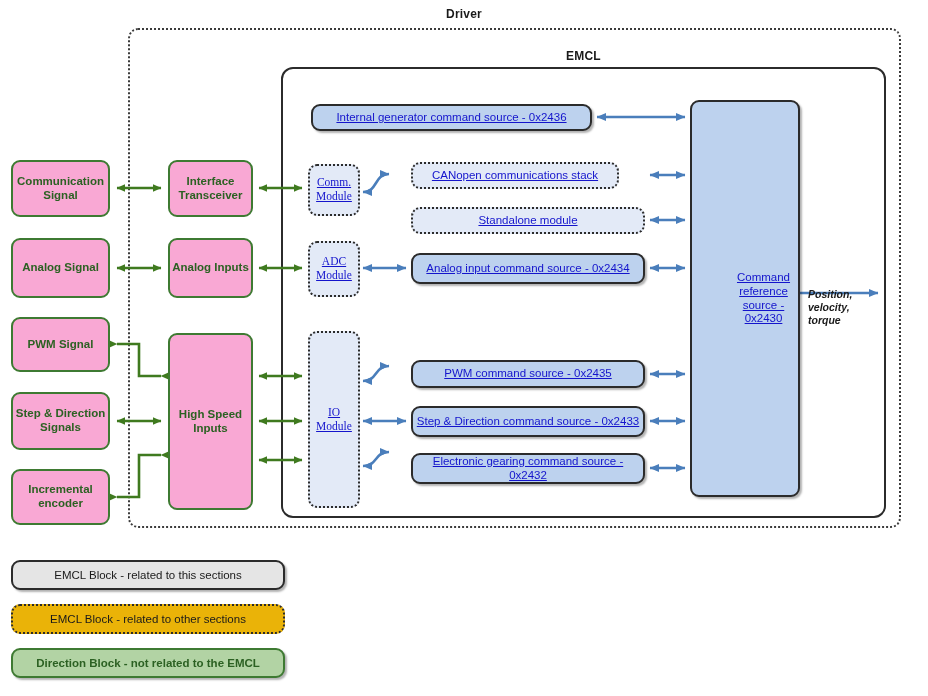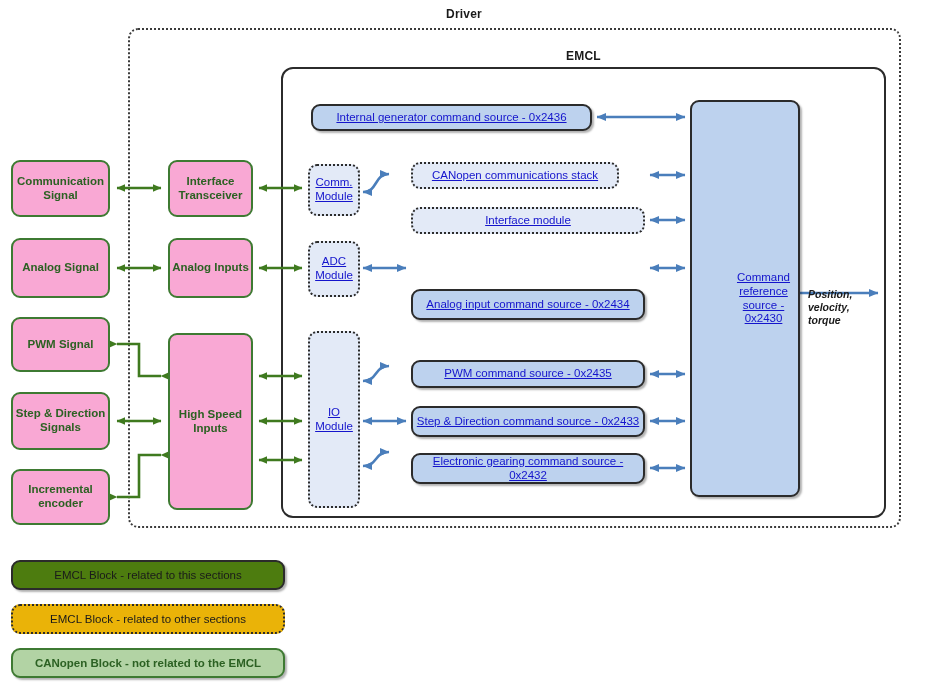--- a/index.html
+++ b/index.html
@@ -79,21 +79,21 @@
   
   .blue-dotted {
     background: #e3eaf7;
     border: 2px dotted #2b2b2b;
     color: #1414cc;
     font-size: 11.5px;
     font-weight: normal;
   }
   .blue-dotted .lbl { text-decoration: underline; }
 
-  .modlabel { text-decoration: underline; font-size: 11.5px; color: #1414cc; }
+  .modlabel { text-decoration: underline; font-size: 11.5px; color: #1414cc; font-family: Liberation Serif, serif; }
 
   
   svg.wires {
     position: absolute;
     left: 0; top: 0;
     width: 928px; height: 696px;
     pointer-events: none;
   }
 
   
@@ -116,21 +116,21 @@
     width: 274px;
     height: 30px;
     box-sizing: border-box;
     display: flex;
     align-items: center;
     justify-content: center;
     font-size: 11.5px;
     border-radius: 9px;
     text-align: center;
   }
-  .lg1 { top: 560px; background: #4d7c0f; border: 2px solid #2b2b2b; color: #1a1a1a;
+  .lg1 { top: 560px; background: #e5e5e5; border: 2px solid #2b2b2b; color: #1a1a1a;
          box-shadow: 2px 2px 2px rgba(0,0,0,.30); }
   .lg2 { top: 604px; background: #eab308; border: 2px dotted #2b2b2b; color: #1a1a1a; }
   .lg3 { top: 648px; background: #b2d3a4; border: 2px solid #3e7a32; color: #2c6123;
          font-weight: bold; box-shadow: 2px 2px 2px rgba(0,0,0,.30); }
 </style>
 </head>
 <body>
 
 <div id="stage">
 
@@ -239,24 +239,24 @@
 
   <div class="blk blue-solid" style="left:311px; top:104px; width:281px; height:27px;">
     <span class="lbl">Internal generator command source - 0x2436</span>
   </div>
 
   <div class="blk blue-dotted" style="left:411px; top:162px; width:208px; height:27px;">
     <span class="lbl">CANopen communications stack</span>
   </div>
 
   <div class="blk blue-dotted" style="left:411px; top:207px; width:234px; height:27px;">
-    <span class="lbl">Interface module</span>
-  </div>
-
-  <div class="blk blue-solid" style="left:411px; top:253px; width:234px; height:31px;margin-top:36px;">
+    <span class="lbl">Standalone module</span>
+  </div>
+
+  <div class="blk blue-solid" style="left:411px; top:253px; width:234px; height:31px;">
     <span class="lbl">Analog input command source - 0x2434</span>
   </div>
 
   <div class="blk blue-solid" style="left:411px; top:360px; width:234px; height:28px;">
     <span class="lbl">PWM command source - 0x2435</span>
   </div>
 
   <div class="blk blue-solid" style="left:411px; top:406px; width:234px; height:31px;">
     <span class="lbl">Step &amp; Direction command source - 0x2433</span>
   </div>
@@ -271,16 +271,16 @@
 
   <div class="out-caption">Position, velocity, torque</div>
 
   <div class="legend-item lg1">
     <span>EMCL Block - related to this sections</span>
   </div>
   <div class="legend-item lg2">
     <span>EMCL Block - related to other sections</span>
   </div>
   <div class="legend-item lg3">
-    <span>CANopen Block - not related to the EMCL</span>
+    <span>Direction Block - not related to the EMCL</span>
   </div>
 
 </div>
 
 </body></html>

